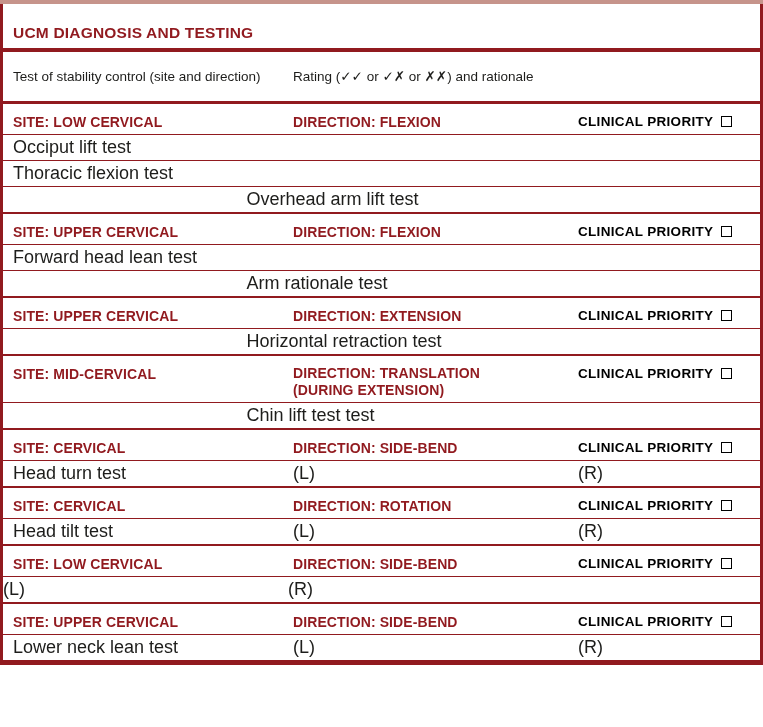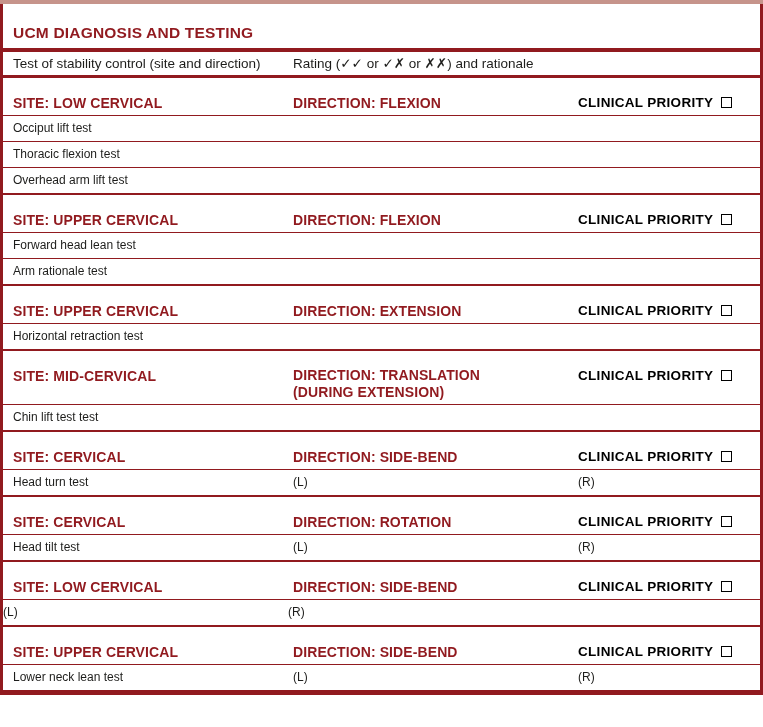--- a/index.html
+++ b/index.html
@@ -31,26 +31,26 @@
     font-weight:bold;
     color:var(--accent);
     letter-spacing:.2px;
     line-height:17px;
   }
   .row{display:flex;align-items:flex-start;}
   .c1{width:290px;padding-left:10px;flex:none;}
   .c2{width:285px;flex:none;}
   .c3{flex:1;padding-right:9px;}
   .sub-row{
-    padding:3px 0;
+    padding:16px 0;
     border-bottom:3px solid var(--accent);
     font-size:13.5px;
     line-height:17px;
   }
-  .sec{margin-top:12px;}
+  .sec{margin-top:5px;}
   .head-row{
     padding:4px 0 3px 0;
     border-bottom:1px solid var(--accent);
   }
   .head-row .site,
   .head-row .dir{
     font-size:14px;
     font-weight:bold;
     color:var(--accent);
     line-height:17px;
@@ -75,24 +75,24 @@
     width:11px;height:11px;
     border:1.6px solid #000;
     margin-left:8px;
     flex:none;
     background:#fff;
     cursor:pointer;
   }
   .test-row{
     padding:4px 0 5px 0;
     border-bottom:1px solid var(--accent);
-    font-size:12px;
+    font-size:18px;
     line-height:16px;
   }
-  .sec .test-row:last-child{border-bottom-width:2px;}
+  .sec .test-row:last-child{border-bottom-width:2px;justify-content:center;}
   .sec:last-child .test-row:last-child{border-bottom:none;}
 </style>
 </head>
 <body>
 
 <div class="page">
   <div class="top-bar"></div>
 
   <div class="table">
 

